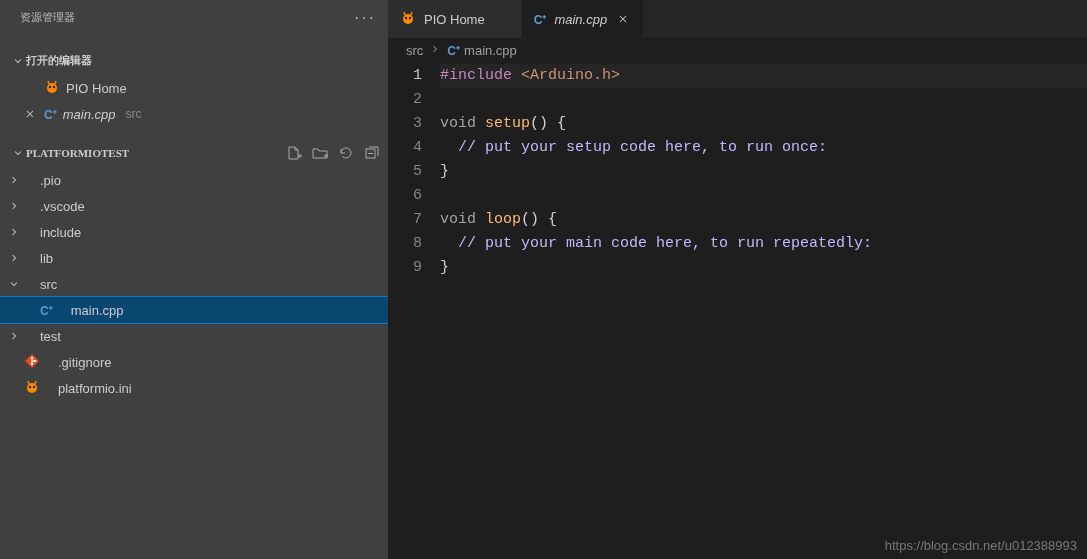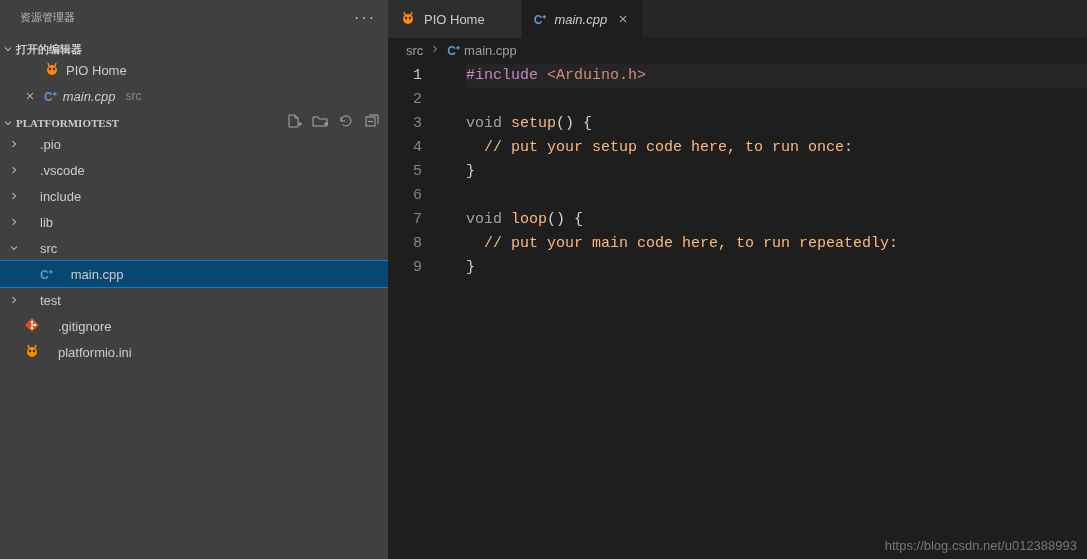--- a/index.html
+++ b/index.html
@@ -23,27 +23,28 @@
       height: 35px;
       display: flex;
       align-items: center;
       justify-content: space-between;
       padding: 0 12px 0 20px;
       color: #bbbbbb;
       font-size: 11px;
     }
     .section-header {
       display: flex;
-      align-items: flex-end;
+      align-items: flex-start;
       height: 22px;
-      padding-left: 0;
+      padding-left: 10px;
       cursor: pointer;
       font-weight: 700;
       font-size: 11px;
       color: #cccccc;
+      margin-top: 18px;
     }
     .section-header.explorer-project {
       justify-content: space-between;
       padding-right: 8px;
       font-family: Liberation Serif, serif;
     }
     .section-actions {
       display: flex;
       gap: 10px;
     }
@@ -130,28 +131,28 @@
     }
     .gutter {
       width: 52px;
       text-align: right;
       color: #858585;
       padding-right: 18px;
       user-select: none;
     }
     .gutter .ln { height: 24px; }
     .gutter .ln.active { color: #c6c6c6; }
-    .code { flex: 1; color: #d4d4d4; margin-left: 26px; }
+    .code { flex: 1; color: #d4d4d4; }
     .code .line { height: 24px; white-space: pre; }
     .code .line.active { background: rgba(255,255,255,0.03); }
     .tok-include { color: #c586c0; }
     .tok-string { color: #ce9178; }
     .tok-keyword { color: #a3a3a3; }
     .tok-func { color: #fdba74; }
-    .tok-comment { color: #fdba74; }
+    .tok-comment { color: #c4b5fd; }
     .tok-punc { color: #d4d4d4; }
     .watermark {
       position: absolute;
       bottom: 6px;
       right: 10px;
       color: #777;
       font-size: 13px;
       font-family: "Segoe UI", sans-serif;
     }
     .dots-icon { letter-spacing: 2px; font-size: 16px; color: #c5c5c5; cursor: pointer; }

